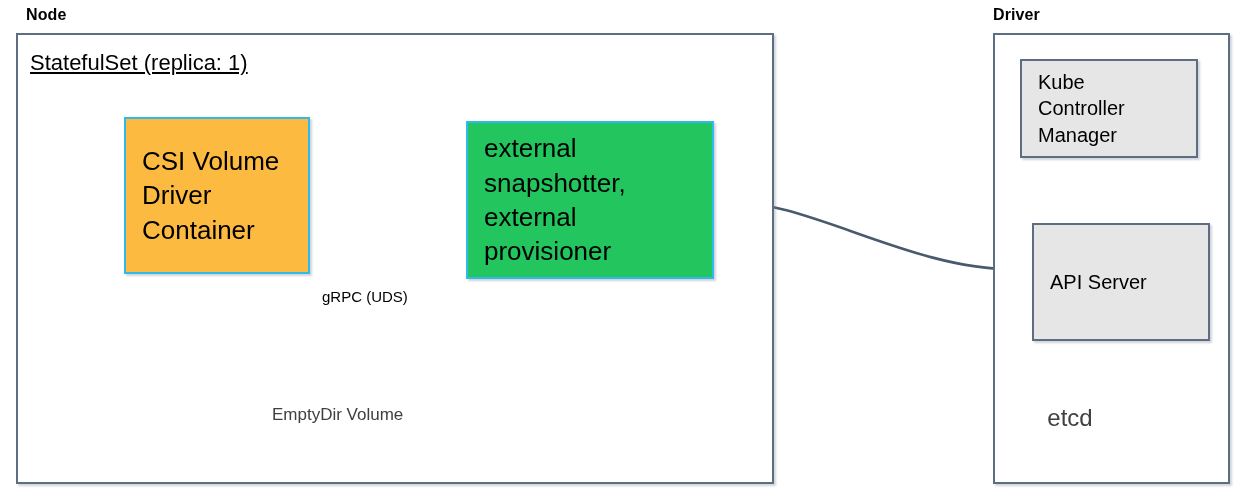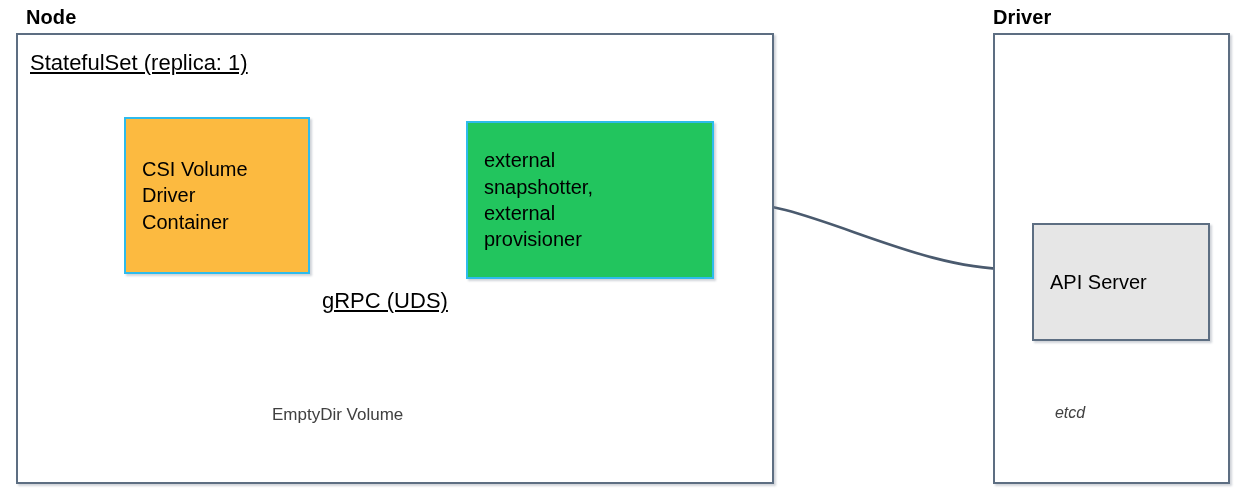--- a/index.html
+++ b/index.html
@@ -15,21 +15,21 @@
     position: relative;
     width: 1250px;
     height: 496px;
     background: #ffffff;
     overflow: hidden;
   }
   .abs { position: absolute; }
 
   
   .container-label {
-    font-size: 20px;
+    font-size: 16px;
     font-weight: bold;
     color: #000000;
     letter-spacing: 0.1px;
     white-space: nowrap;
   }
   .container-box {
     border: 2px solid #5d6e82;
     background: #ffffff;
     box-sizing: border-box;
     box-shadow: 2px 2px 2px rgba(120,130,145,0.35);
@@ -37,21 +37,21 @@
 
   
   .node-rect {
     box-sizing: border-box;
     display: flex;
     align-items: center;
     justify-content: flex-start;
     box-shadow: 2px 2px 2px rgba(120,130,145,0.35);
   }
   .node-rect .rect-text {
-    font-size: 20px;
+    font-size: 26px;
     line-height: 1.32;
     color: #000000;
     padding-left: 16px;
     white-space: pre-line;
   }
   .rect-orange {
     background: #FCBA40;
     border: 2px solid #2EBBEC;
   }
   .rect-green {
@@ -75,24 +75,23 @@
   
   .statefulset-title {
     font-size: 22px;
     color: #000000;
     white-space: nowrap;
     text-decoration: underline;
   }
 
   
   .edge-label {
-    font-size: 22px;
-    color: #000000;
-    white-space: nowrap;
-    text-decoration: underline;
+    font-size: 15px;
+    color: #000000;
+    white-space: nowrap;
   }
 
   svg.overlay {
     position: absolute;
     left: 0; top: 0;
     width: 1250px;
     height: 496px;
     pointer-events: none;
   }
 </style>
@@ -182,22 +181,27 @@
   <div class="abs edge-label" style="left:322px; top:288px;">gRPC (UDS)</div>
 
   <div class="abs" style="left:272px; top:405px; width:126px;">
     <div class="cyl-label">EmptyDir Volume</div>
   </div>
 
   <div class="abs container-label" style="left:993px; top:6px;">Driver</div>
 
   <div class="abs container-box" style="left:993px; top:33px; width:237px; height:451px;"></div>
 
+  <div class="abs node-rect rect-grey" style="left:1020px; top:59px; width:178px; height:99px;">
+    <div class="rect-text">Kube
+Controller
+Manager</div>
+  </div>
 
   <div class="abs node-rect rect-grey" style="left:1020px; top:223px; width:178px; height:118px;margin-left:12px;">
     <div class="rect-text">API Server</div>
   </div>
 
   <div class="abs" style="left:1017px; top:404px; width:106px;">
-    <div class="cyl-label" style="font-size:16px;font-style:italic;">etcd</div>
+    <div class="cyl-label" style="font-size:24px;">etcd</div>
   </div>
 
 </div>
 
 </body></html>

